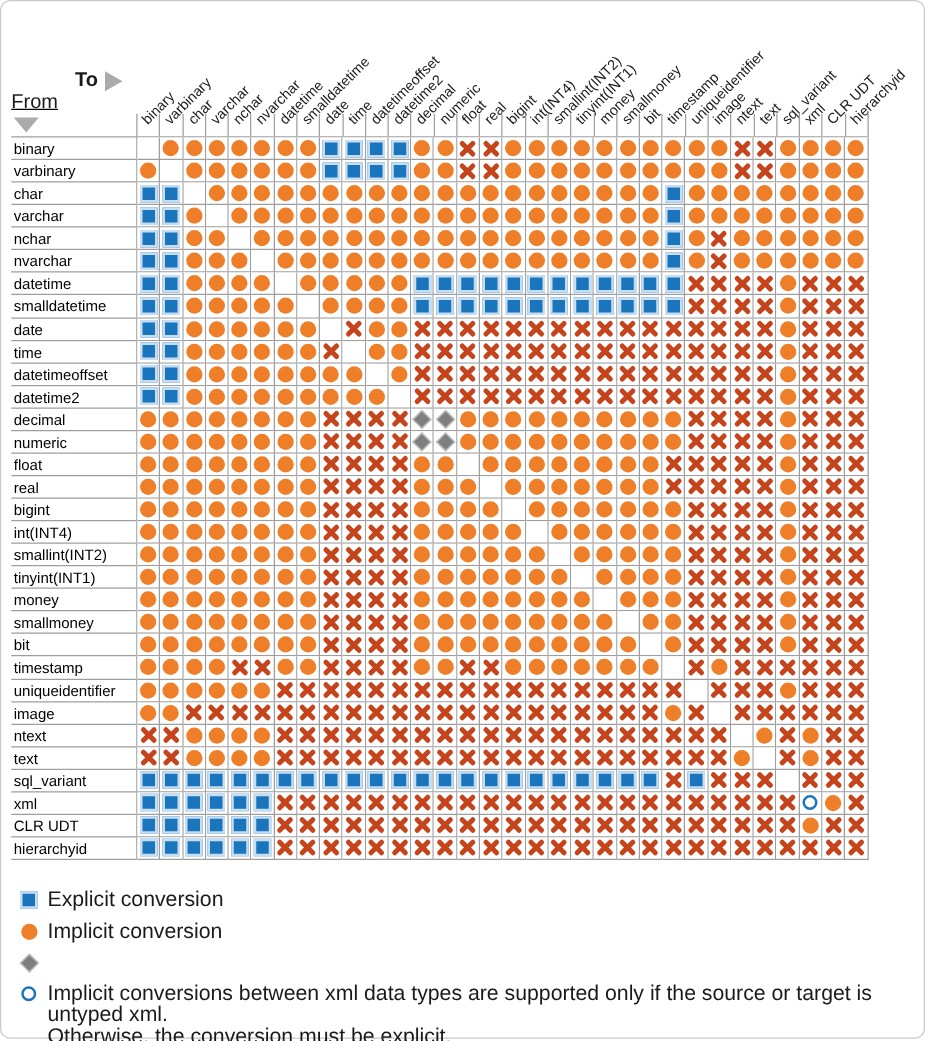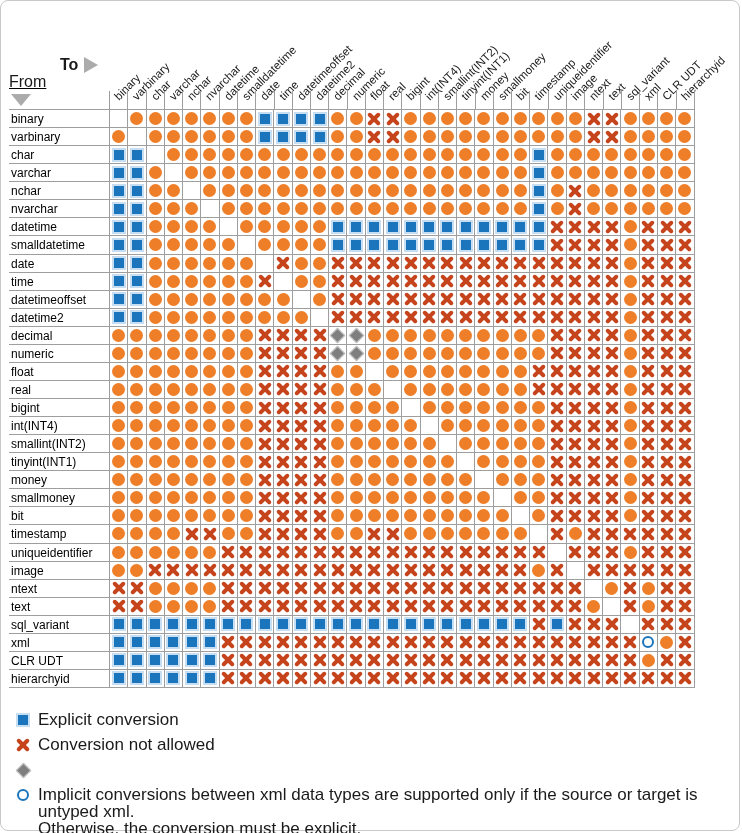--- a/index.html
+++ b/index.html
@@ -3179,23 +3179,23 @@
     </div>
   <div id="legend">
       <div class="legend-item">
         <span class="legend-glyph">
           <span class="g-E"></span>
         </span>
         <span class="legend-text">Explicit conversion</span>
       </div>
       <div class="legend-item">
         <span class="legend-glyph">
-          <span class="g-X"></span>
+          <span class="g-I"></span>
         </span>
-        <span class="legend-text">Conversion not allowed</span>
+        <span class="legend-text">Implicit conversion</span>
       </div>
       <div class="legend-item">
         <span class="legend-glyph">
           <span class="g-D"></span>
         </span>
       </div>
       <div class="legend-item">
         <span class="legend-glyph">
           <span class="g-O"></span>
         </span>

